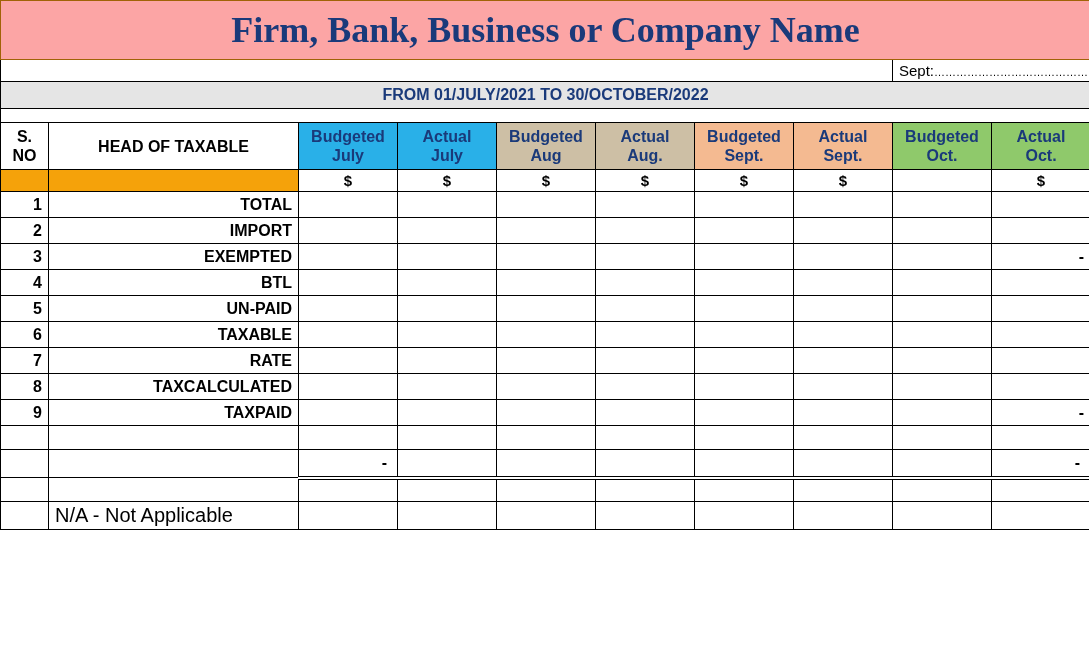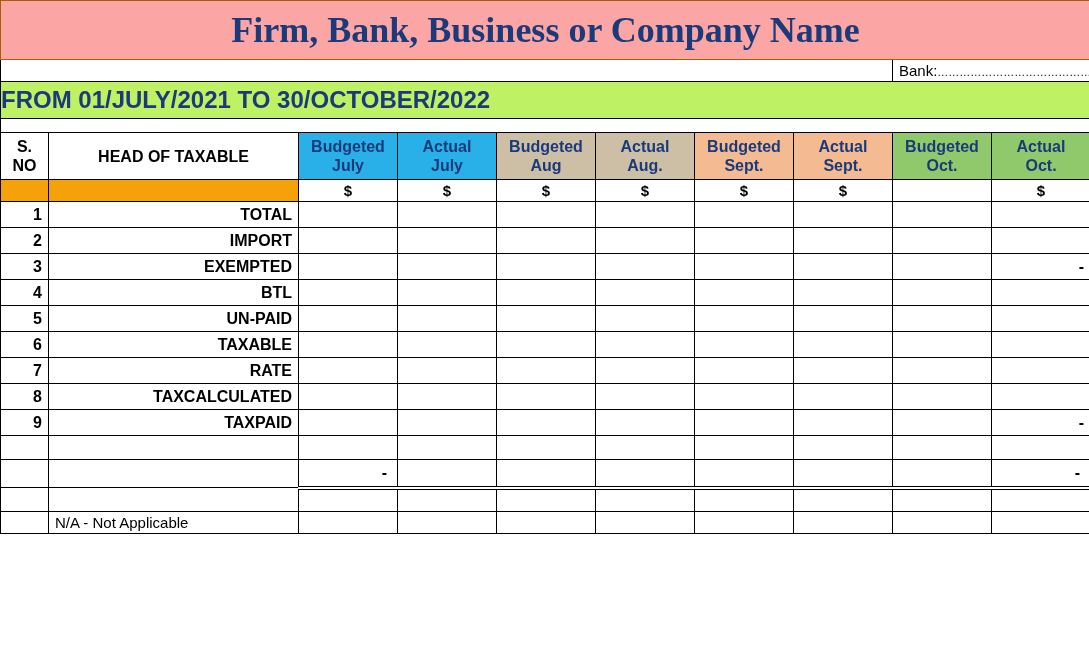--- a/index.html
+++ b/index.html
@@ -3,39 +3,39 @@
   <meta charset="utf-8">
   <style>
     * { box-sizing: border-box; margin: 0; padding: 0; }
     body { font-family: Arial, sans-serif; background: #fff; width: 1089px; }
     table { border-collapse: collapse; width: 100%; table-layout: fixed; }
     td, th { border: 1px solid #000; padding: 2px 4px; vertical-align: middle; }
     .title-row td { background: #fca5a5; border: 1px solid #a16207; text-align: center; font-size: 36px; font-weight: bold; color: #1a3a7a; font-family: 'Times New Roman', serif; padding: 8px 0; }
     .date-row td { background: #fff; font-size: 15px; padding: 2px 6px; }
     .date-label { border-bottom: none; }
     .subtitle-row td { background: #f9e5d5; text-align: center; font-weight: bold; font-size: 20px; color: #1a3a7a; padding: 4px 0; }
-    .period-row td { background: #bef264; text-align: left; font-weight: bold; font-size: 24px; color: #1a3a7a; padding: 4px 0; font-family: Arial, sans-serif; }
+    .period-row td { background: #e5e5e5; text-align: center; font-weight: bold; font-size: 16px; color: #1a3a7a; padding: 4px 0; font-family: Arial, sans-serif; }
     .col-header th { font-weight: bold; text-align: center; font-size: 16px; padding: 4px 2px; line-height: 1.2; }
     .sno-head { text-align: center; font-size: 14px; }
     .head-account { text-align: center; font-size: 17px; }
     .bg-blue { background: #29b0e8; color: #1a3a7a; }
     .bg-tan { background: #cdbfa5; color: #1a3a7a; }
     .bg-peach { background: #f4ba91; color: #1a3a7a; }
     .bg-green { background: #8fc96b; color: #1a3a7a; }
     .currency-row td { text-align: center; font-weight: bold; font-size: 15px; }
     .cur-sno { background: #f5a20a; }
     .cur-head { background: #f5a20a; }
     .data-row td { font-size: 16px; font-weight: bold; padding: 3px 6px; height: 26px; }
     .sno-cell { text-align: right; font-size: 14px; padding-right: 8px; }
     .acc-cell { text-align: right; padding-left: 4px; }
     .val-cell { text-align: right; padding-right: 10px; }
     .spacer-row td { border-left: 1px solid #000; border-right: 1px solid #000; border-top: 1px solid #000; border-bottom: 1px solid #000; height: 24px; }
     .total-row td { text-align: right; padding-right: 10px; font-weight: bold; height: 28px; }
     .double-line { border-bottom: 4px double #000 !important; }
-    .legend-row td { font-size: 15px; padding: 2px 6px; }
+    .legend-row td { font-size: 20px; padding: 2px 6px; }
     .thin-border-row td { border: 1px solid #000; height: 22px; }
   </style>
 </head>
 <body>
 
 <table>
   <colgroup>
     <col style="width:48px">
     <col style="width:250px">
     <col style="width:99px">
@@ -49,21 +49,21 @@
   </colgroup>
 
   <tbody>
       <tr class="title-row">
     <td colspan="10">Firm, Bank, Business or Company  Name</td>
   </tr>
 
   <tr class="date-row">
     <td colspan="8" style="border-top:1px solid #000;border-bottom:none;"></td>
     <td colspan="2" class="date-label" style="border-top:1px solid #000;border-bottom:none;">
-      <span>Bank:</span><span style="font-size:11px;letter-spacing:0px;">…………………………………………………</span>
+      <span>Sept:</span><span style="font-size:11px;letter-spacing:0px;">…………………………………………………</span>
     </td>
   </tr>
 
 
   <tr class="period-row">
     <td colspan="10">FROM 01/JULY/2021  TO 30/OCTOBER/2022</td>
   </tr>
 
   <tr class="thin-border-row">
         <td colspan="10" style="height:14px;"></td>

